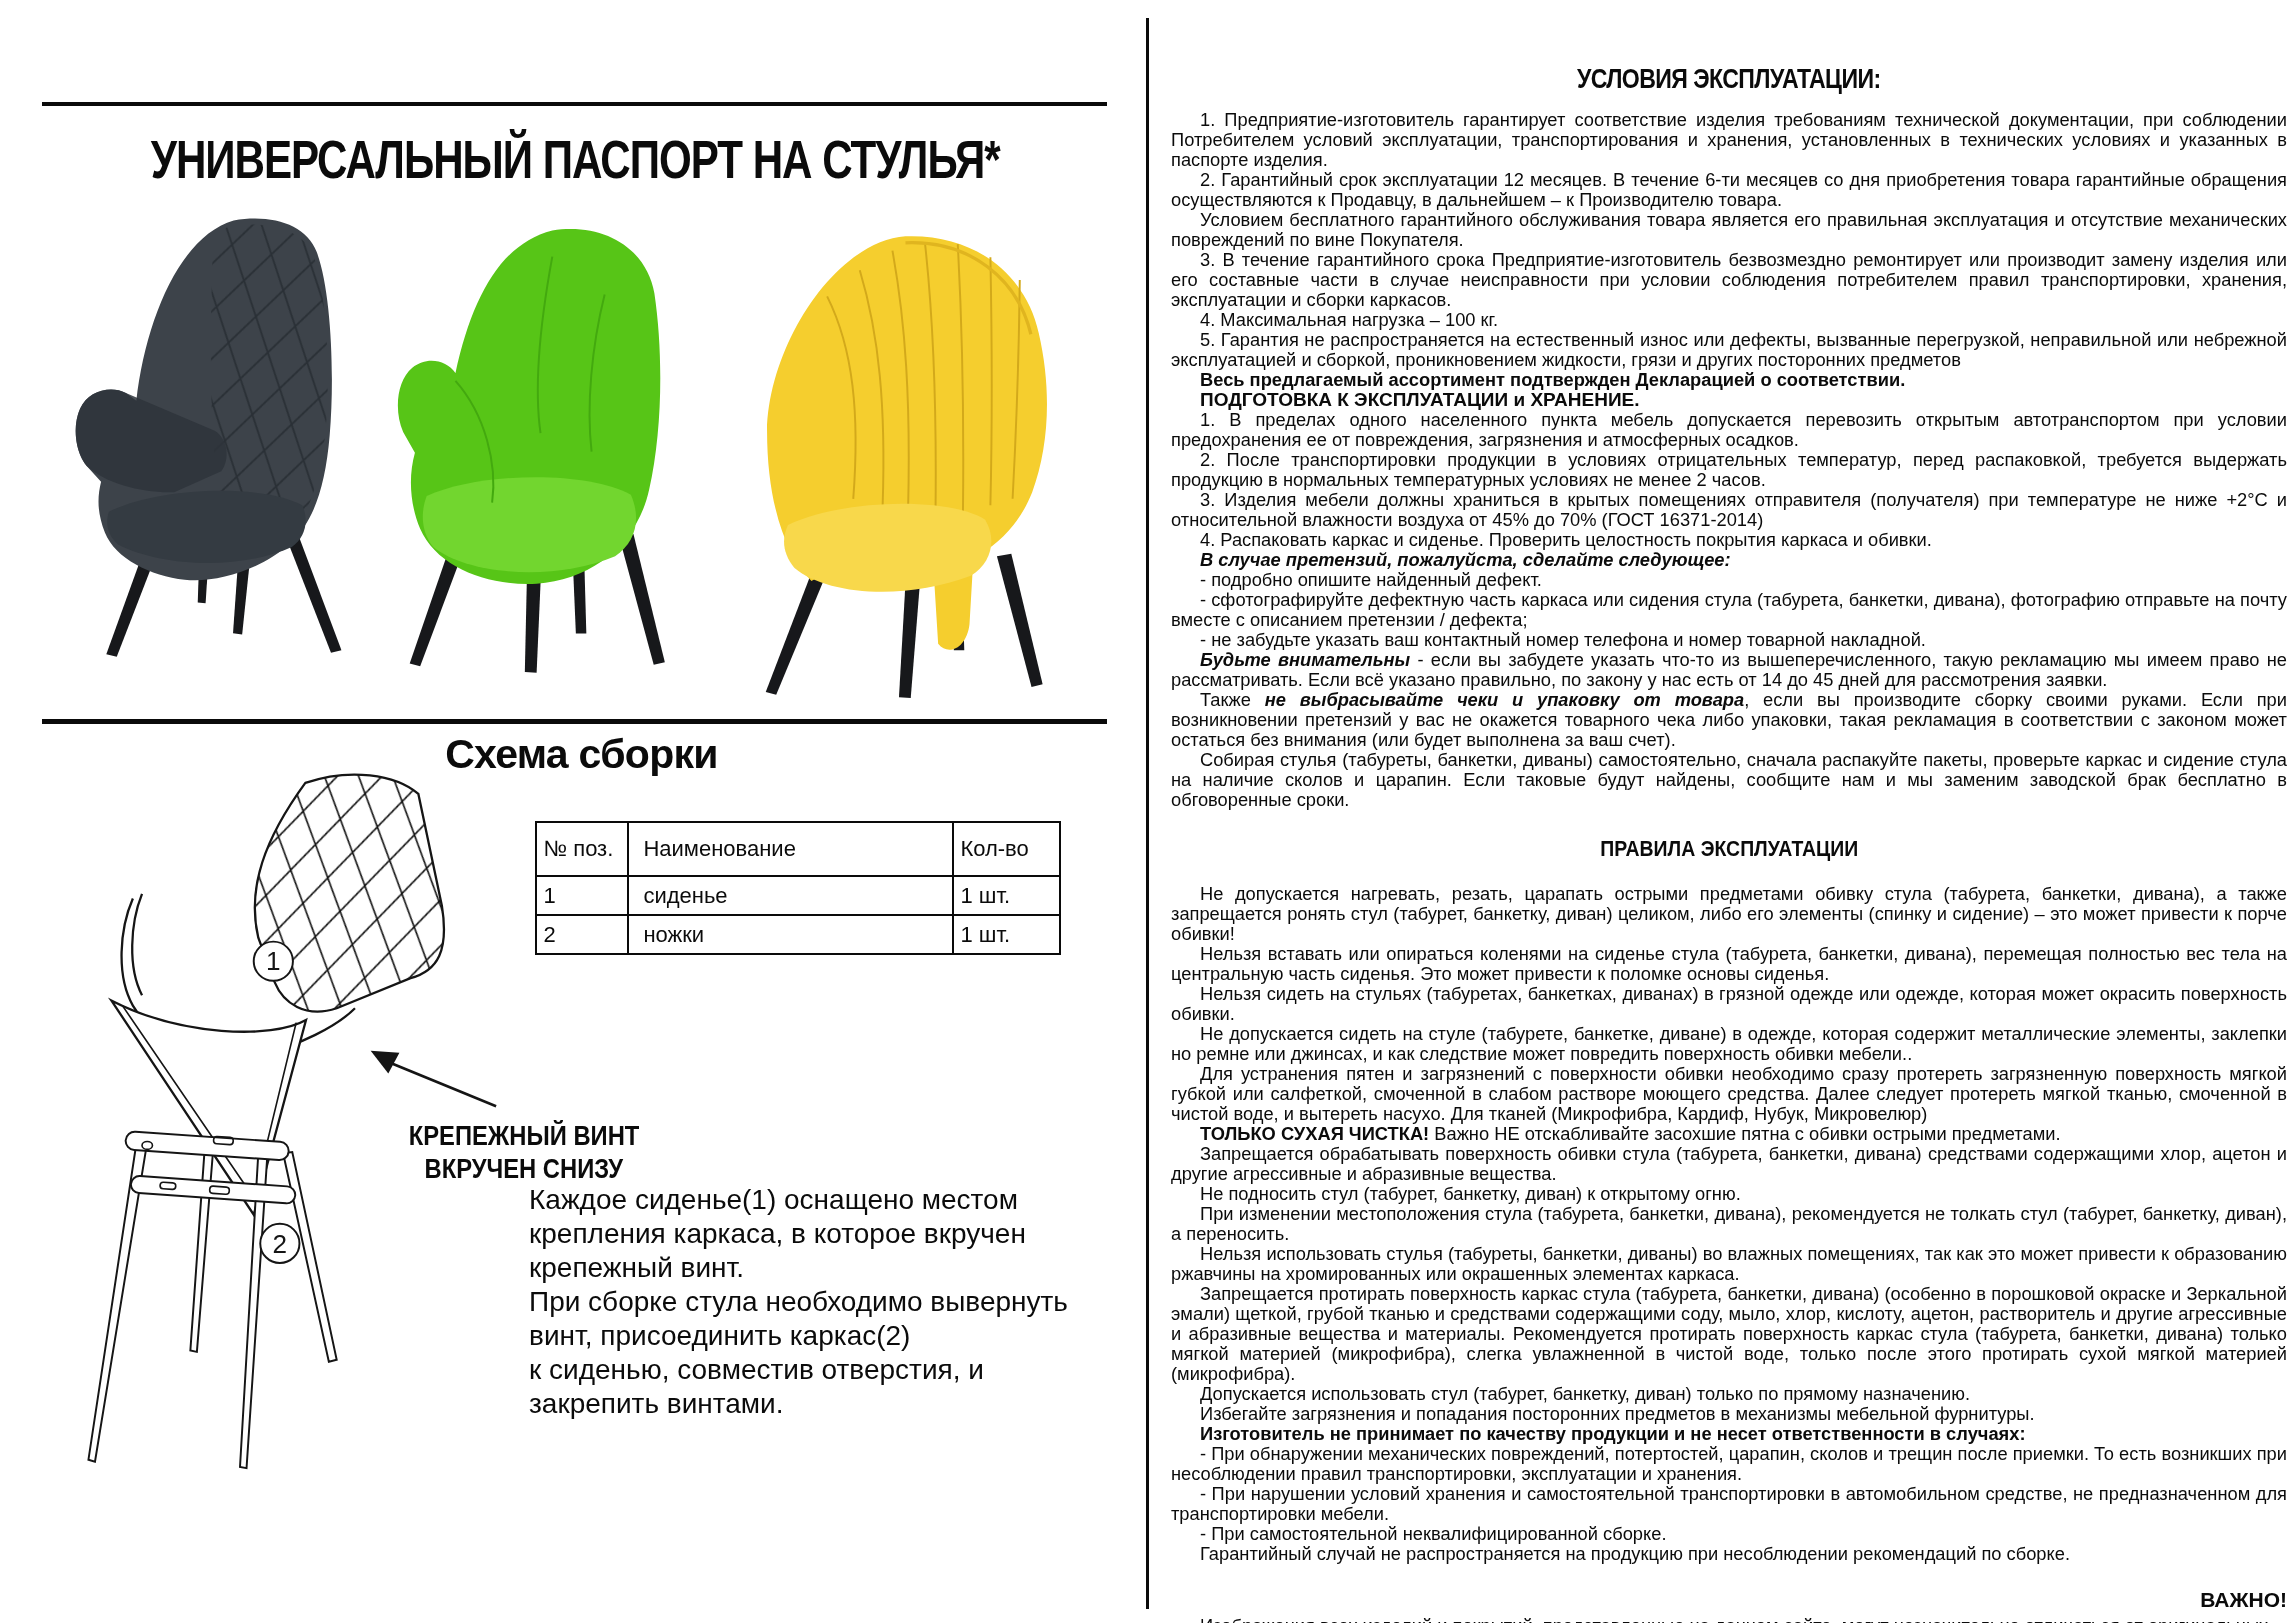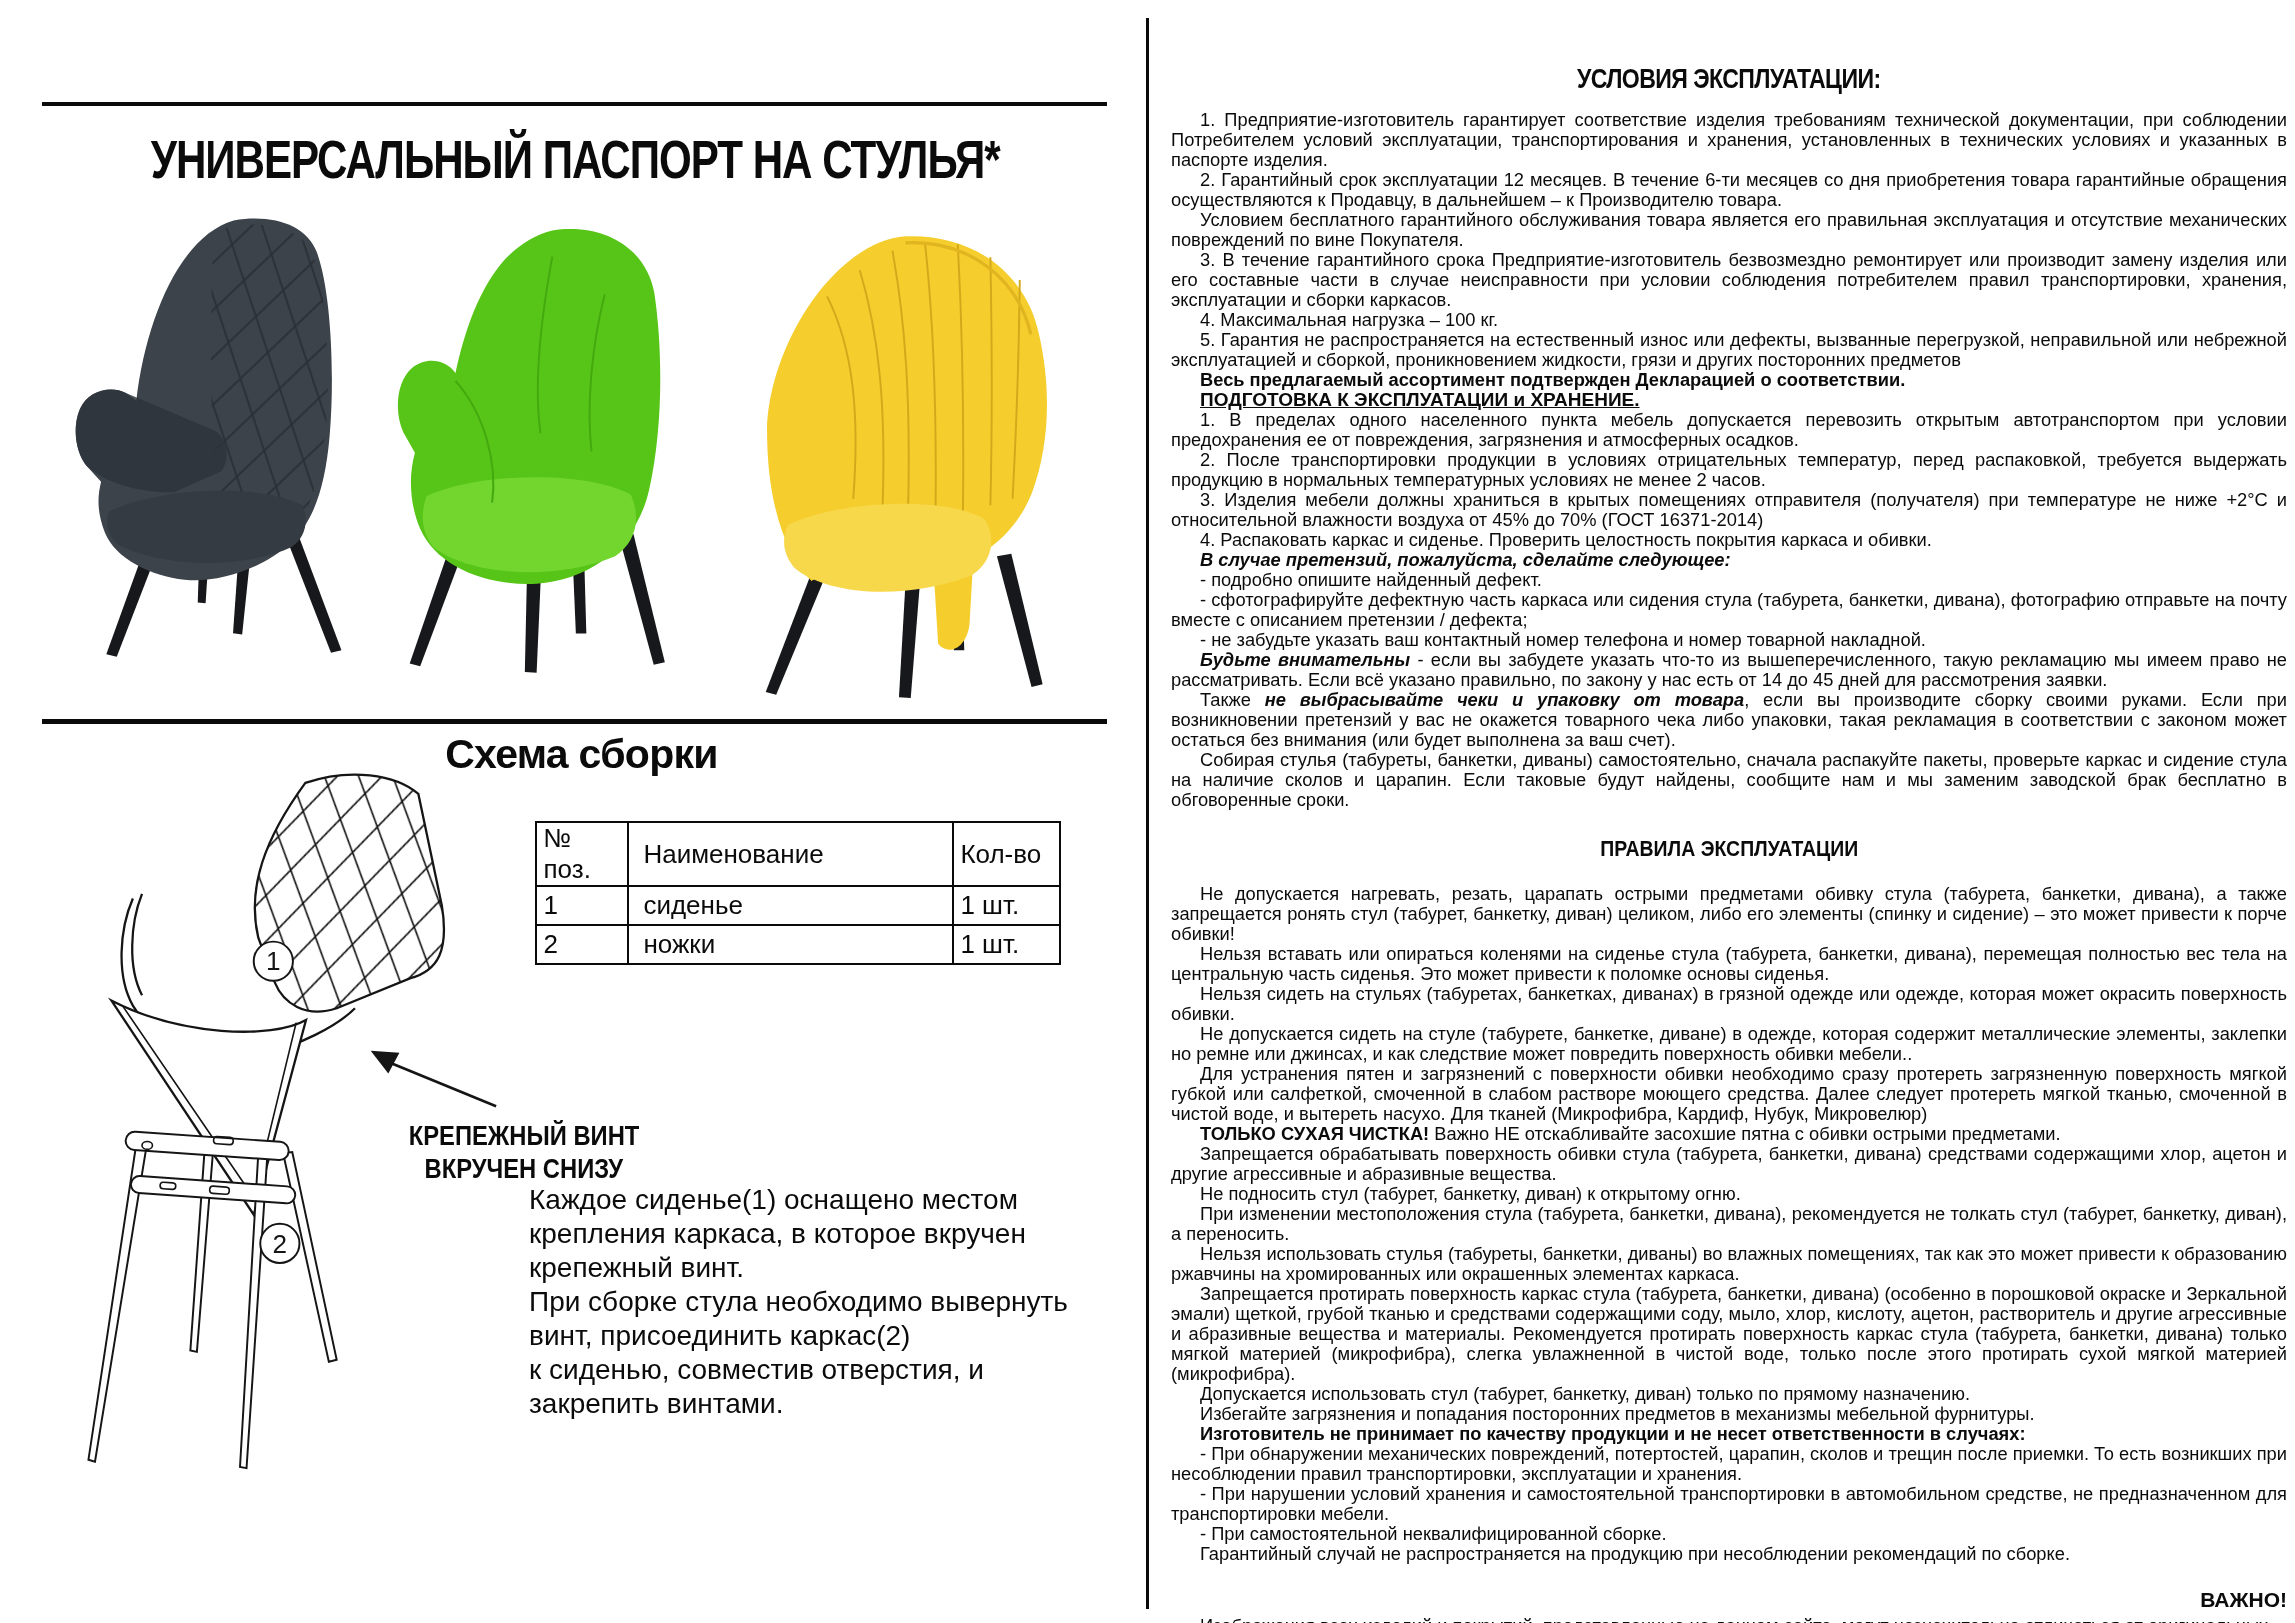--- a/index.html
+++ b/index.html
@@ -14,21 +14,21 @@
   #doc-title{position:absolute;left:26px;top:128px;width:1098px;text-align:center;
              font-size:54px;font-weight:bold;white-space:nowrap;}
   #doc-title .cond{display:inline-block;transform:scaleX(0.78);letter-spacing:-1.3px;}
 
   .chair{position:absolute;}
 
   #assembly-heading{position:absolute;left:39px;top:731px;width:1085px;text-align:center;
                     font-size:41px;font-weight:bold;letter-spacing:-0.7px;}
 
   #parts-table{position:absolute;left:535px;top:821px;border-collapse:collapse;
-               font-size:26px;background:#fff;}
+               font-size:22px;background:#fff;}
   #parts-table th,#parts-table td{border:2px solid #0a0a0a;font-weight:normal;
                text-align:left;vertical-align:middle;padding:0 6.5px;}
   #parts-table{border:2.6px solid #0a0a0a;}
   #parts-table th{height:52px;}
   #parts-table td{height:37px;}
   .col-num{width:77px;}
   .col-name{width:302px;padding-left:14.4px !important;}
   .col-qty{width:92px;margin-top:19px;}
 
   #diagram{position:absolute;left:62px;top:760px;}
@@ -47,21 +47,21 @@
   #right p{margin:0;text-indent:29px;}
   .sec-title{font-weight:bold;text-align:center;text-indent:0 !important;
              font-size:27.5px;line-height:31px;margin:0 0 16px 0;}
   .sec-title .cond{display:inline-block;transform:scaleX(0.84);letter-spacing:-0.7px;white-space:nowrap;}
   .rules-title{font-weight:bold;text-align:center;text-indent:0 !important;
                font-size:21.6px;line-height:25px;margin:26px 0 23px 0;}
   .rules-title .cond{display:inline-block;transform:scaleX(0.9);white-space:nowrap;}
   .important-title{font-weight:bold;text-align:right;text-indent:0 !important;
                font-size:21px;line-height:23.5px;margin:23.5px 0 5.2px 0;}
   .bold-line{font-weight:bold;margin-top:21px;}
-  .sub-title{font-weight:bold;font-size:19px;margin-top:21px;text-decoration:underline;}
+  .sub-title{font-weight:bold;font-size:19px;margin-top:21px;}
   .claims-title{font-weight:bold;font-style:italic;margin-top:37px;}
   .b{font-weight:bold;}
   .bi{font-weight:bold;font-style:italic;}
 </style>
 </head>
 <body>
 
 <div id="page">
 
   <div class="rule" id="rule-top"></div>

